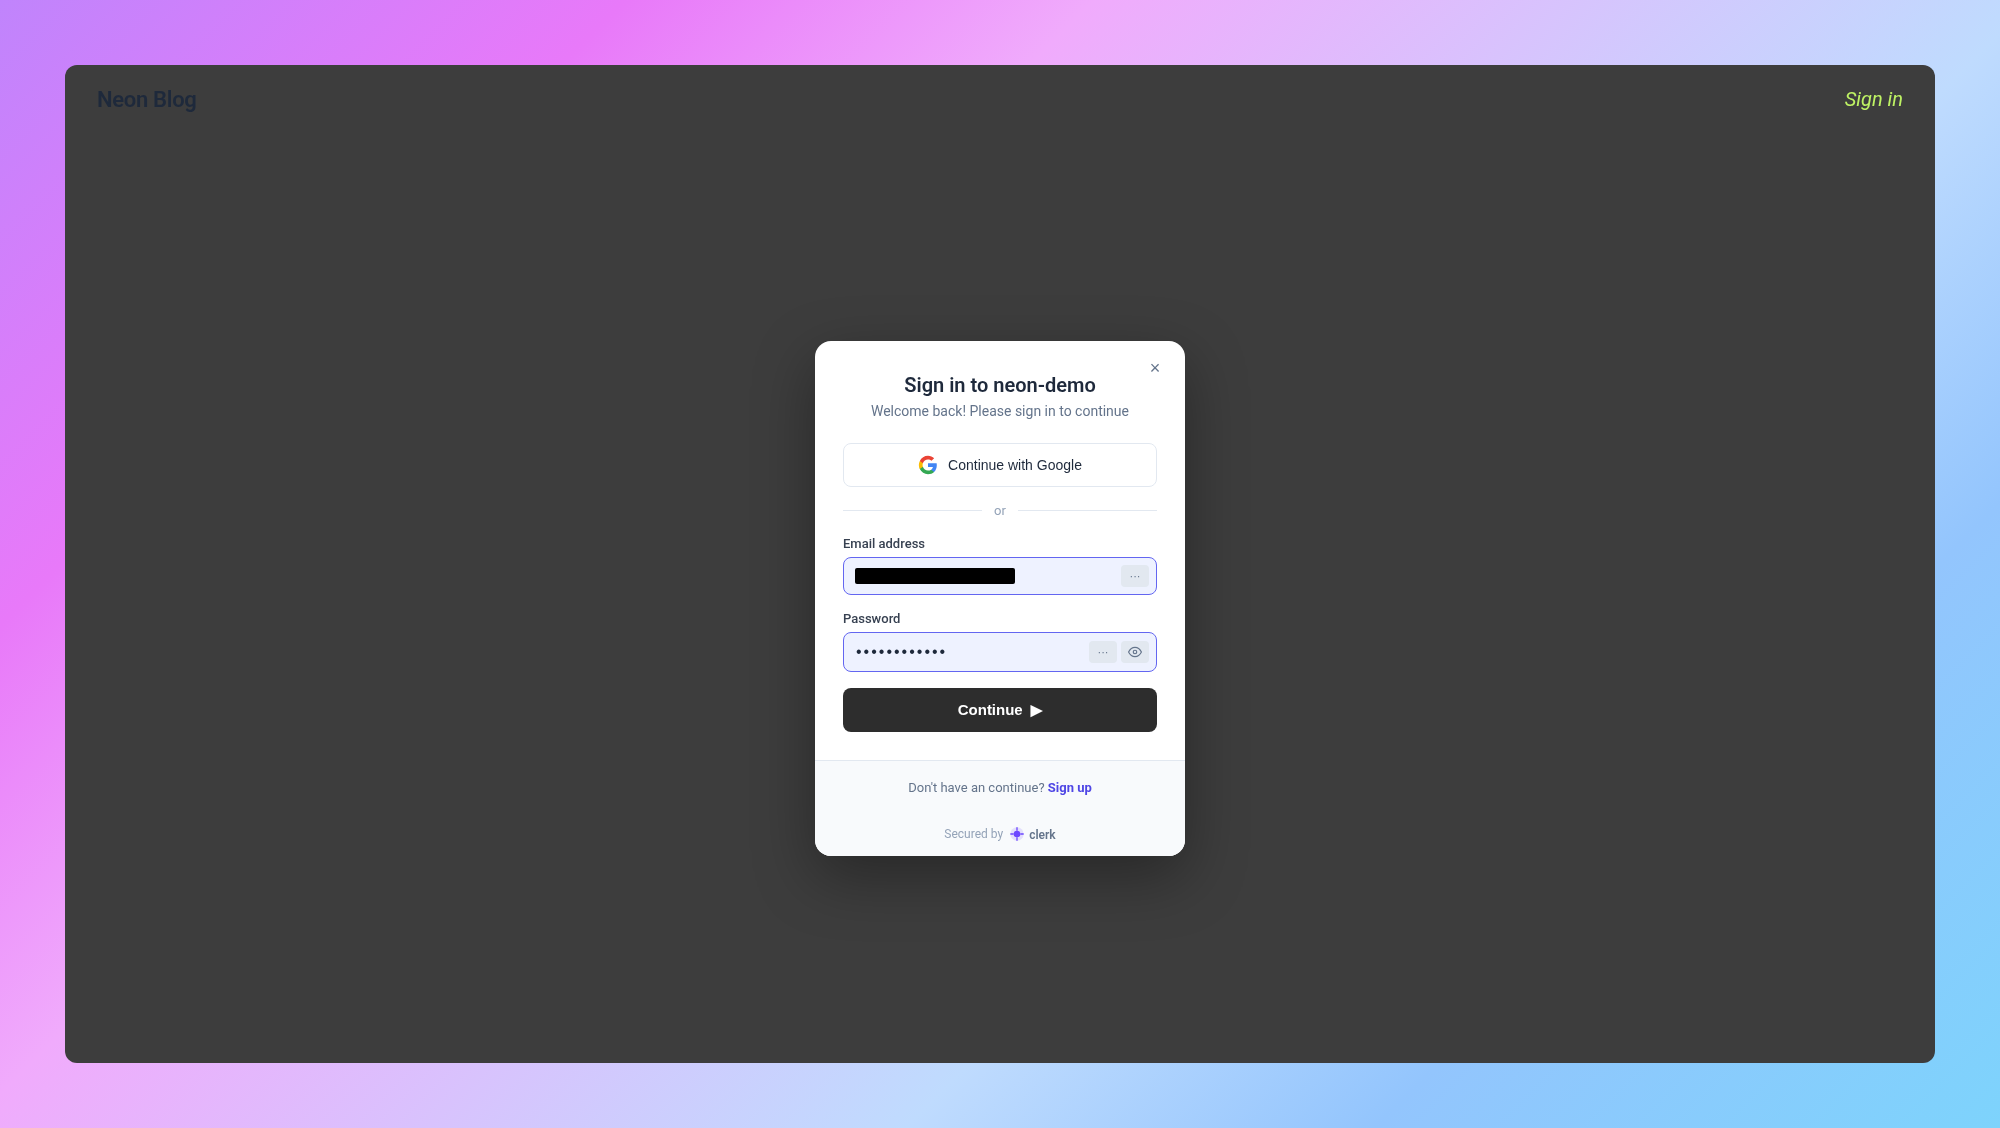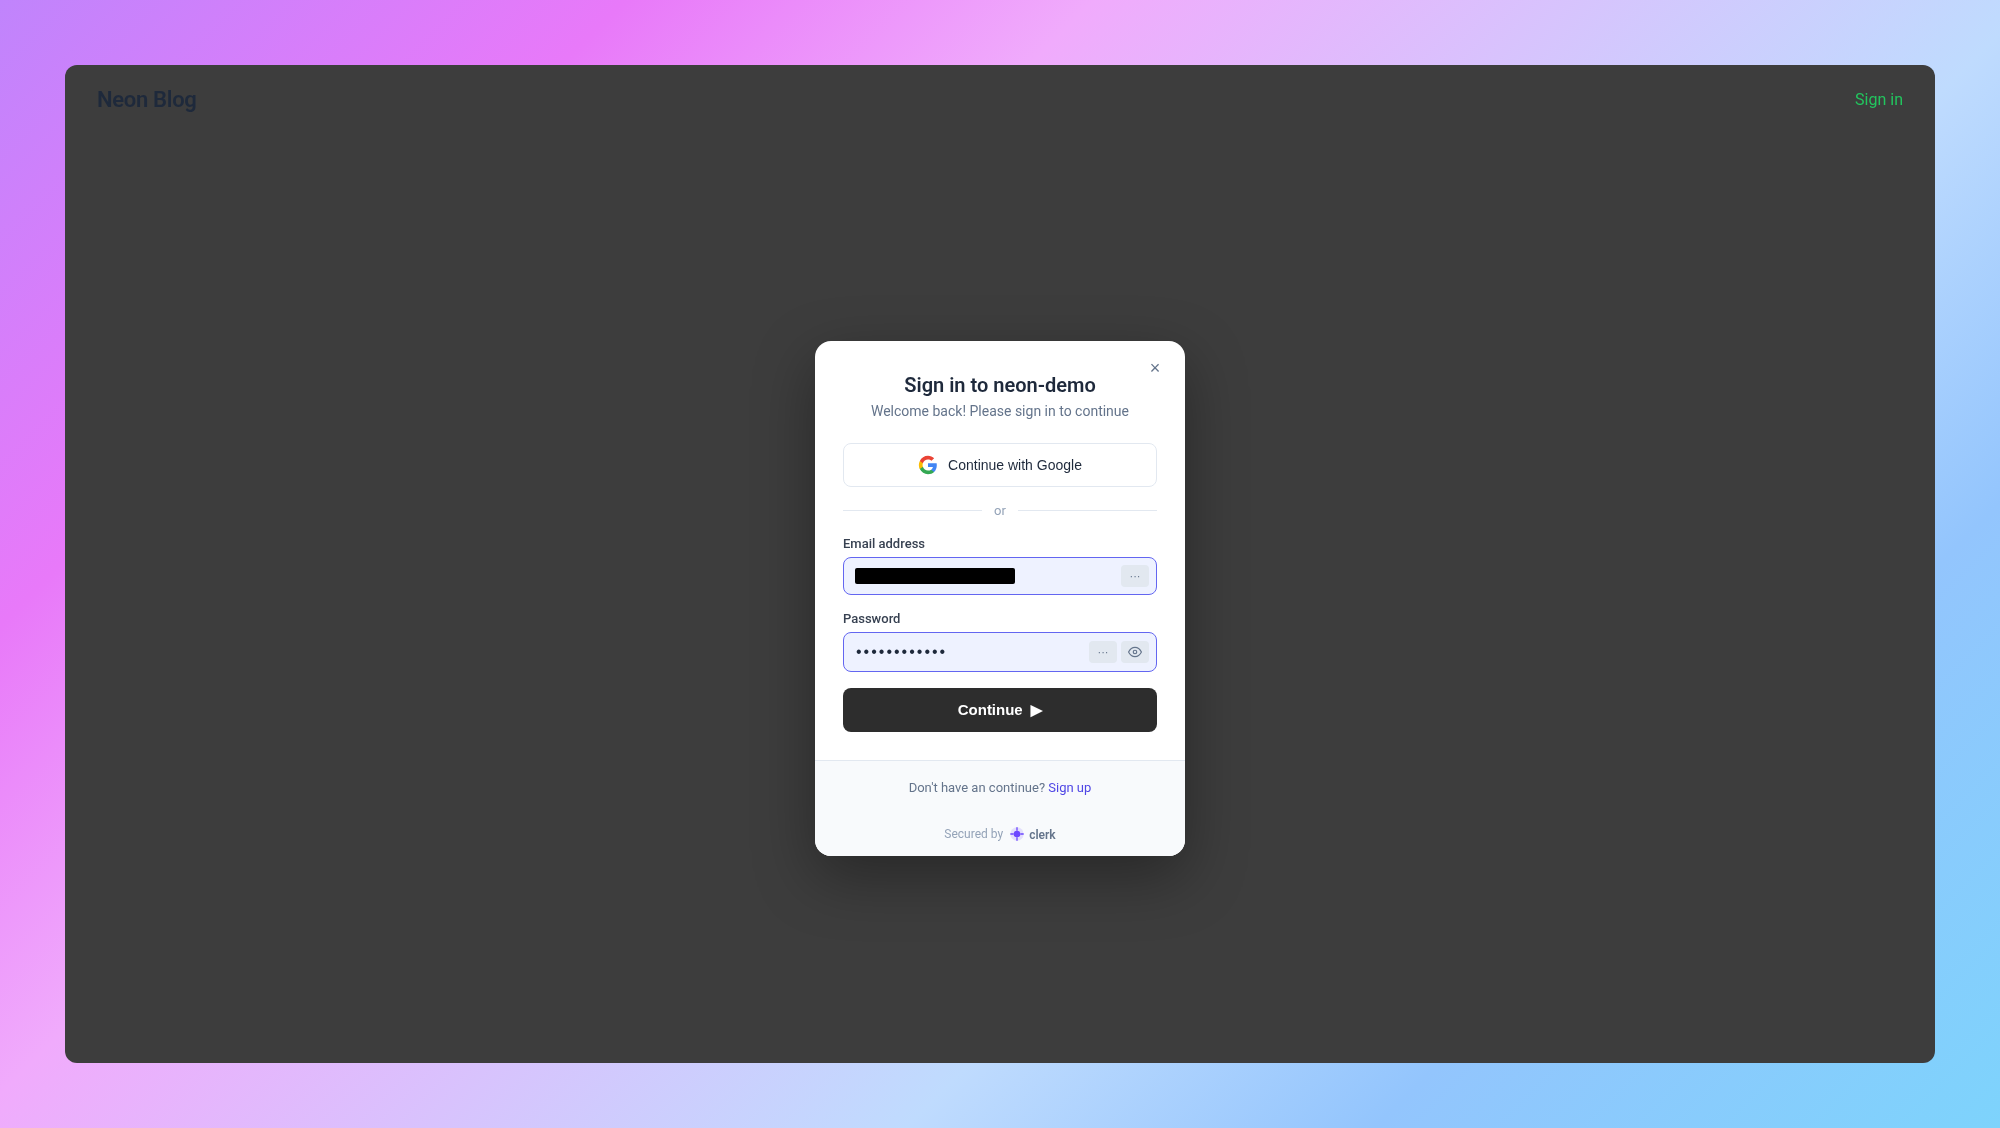--- a/index.html
+++ b/index.html
@@ -38,24 +38,25 @@
     }
 
     .nav-logo {
       font-size: 22px;
       font-weight: 600;
       color: #1e293b;
       letter-spacing: -0.3px;
     }
 
     .nav-signin {
-      font-size: 16px;
-      color: #22c55e;
+      font-size: 20px;
+      color: #bef264;
       cursor: pointer;
       font-weight: 400;
+      font-style: italic;
     }
 
     .page-content {
       flex: 1;
       display: flex;
       align-items: center;
       justify-content: center;
       position: relative;
     }
 
@@ -249,21 +250,21 @@
       text-align: center;
     }
 
     .signup-text {
       font-size: 13px;
       color: #64748b;
     }
 
     .signup-link {
       color: #4f46e5;
-      font-weight: 400;
+      font-weight: 700;
       cursor: pointer;
       text-decoration: none;
     }
 
     .clerk-footer {
       padding: 14px 28px;
       text-align: center;
       background: #f8fafc;
       display: flex;
       align-items: center;

